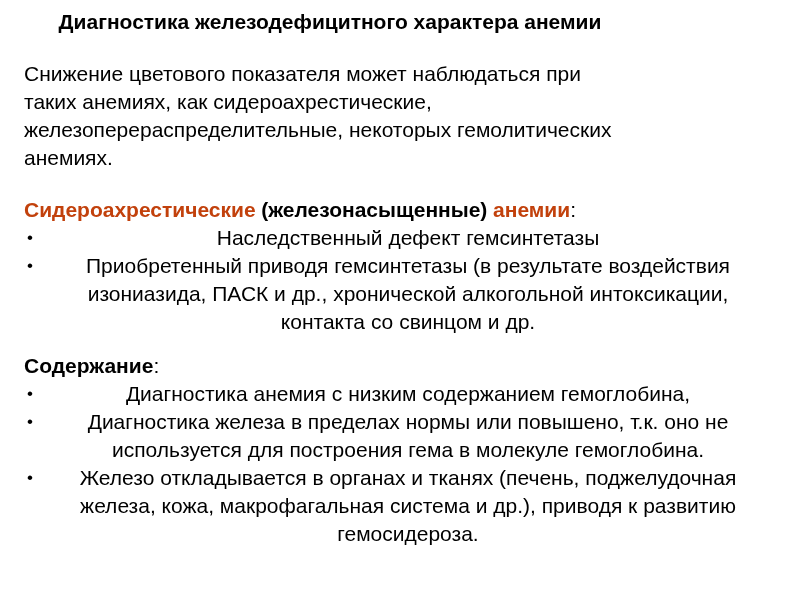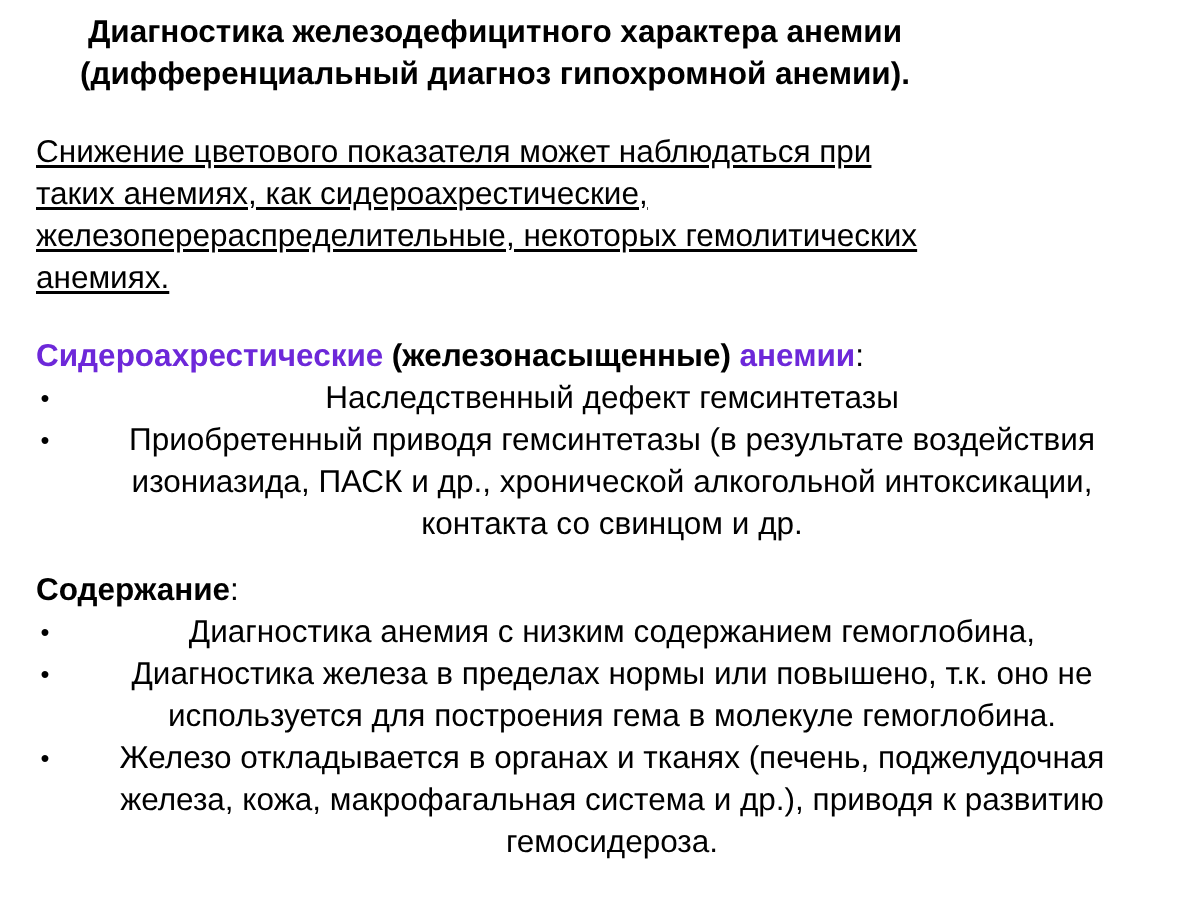--- a/index.html
+++ b/index.html
@@ -26,26 +26,25 @@
     margin: 0;
     font-size: 21px;
     line-height: 28px;
     font-weight: 700;
     text-align: center;
   }
   .title-line { display: block; }
   .intro {
     margin: 24px 0 0 0;
     max-width: 756px;
-    text-decoration: underline;
   }
   .section1 { margin-top: 24px; }
   .section2 { margin-top: 16px; }
   .heading { font-weight: 700; }
-  .red { color: #6d28d9; }
+  .red { color: #c2410c; }
   .mid-seg { display: inline-block; margin: 0 0.27em; }
   .colon { font-weight: 400; color: #000000; }
   .bullets { width: 744px; }
   .bullet-row { display: flex; align-items: flex-start; }
   .marker {
     flex: 0 0 24px;
     width: 24px;
     font-size: 17px;
     line-height: 28px;
     padding-left: 3px;
@@ -53,21 +52,20 @@
   }
   .btext { flex: 1 1 auto; max-width: 720px; text-align: center; }
 </style>
 </head>
 <body>
 
 <div class="slide">
 
   <h1 class="title">
     <span class="title-line">Диагностика железодефицитного характера анемии</span>
-    <span class="title-line">(дифференциальный диагноз гипохромной анемии).</span>
   </h1>
 
   <p class="intro">Снижение цветового показателя может наблюдаться при таких анемиях, как сидероахрестические, железоперераспределительные, некоторых гемолитических анемиях.</p>
 
   <div class="section1">
     <div class="heading">
       <span class="red">Сидероахрестические</span><span class="mid-seg">(железонасыщенные)</span><span class="red">анемии</span><span class="colon">:</span>
     </div>
     <div class="bullets">
       <div class="bullet-row">

